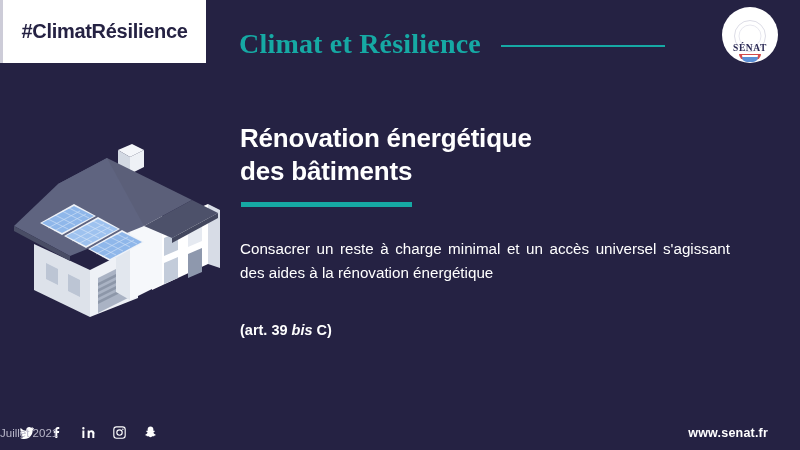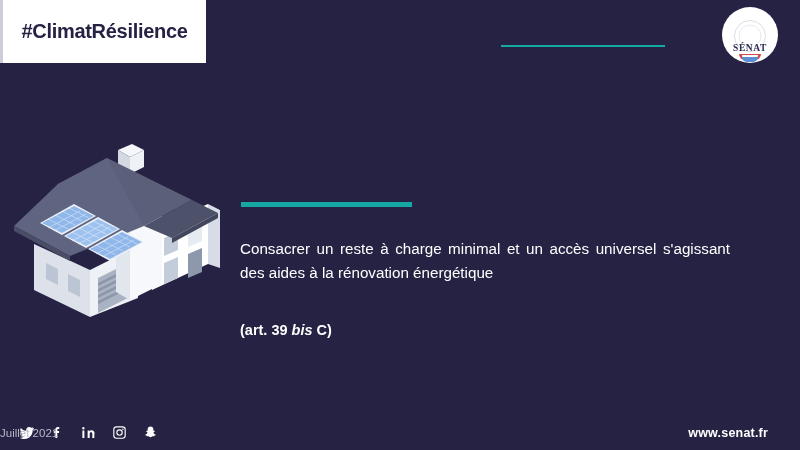--- a/index.html
+++ b/index.html
@@ -130,20 +130,21 @@
 </style>
 </head>
 <body>
 
 <div class="slide">
 
   <div class="hashtag-box">
     <span class="hashtag-text">#ClimatRésilience</span>
   </div>
 
+  <div class="header-title">Climat et Résilience</div>
   <div class="header-rule"></div>
 
   <div class="senat-logo">
     <div class="ring"></div>
     <div class="ring2"></div>
     <div class="senat-word">SÉNAT</div>
     <div class="senat-arcs">
       <div class="arc arc-a"></div>
       <div class="arc arc-b"></div>
       <div class="arc arc-c"></div>
@@ -216,20 +217,24 @@
         <line x1="84" y1="113" x2="104" y2="123"></line>
         <line x1="91" y1="109" x2="111" y2="119"></line>
         <line x1="98" y1="105" x2="118" y2="115"></line>
         <line x1="105" y1="102" x2="125" y2="112"></line>
         <line x1="84" y1="122" x2="116" y2="105"></line>
         <line x1="90" y1="125" x2="122" y2="108"></line>
       </g>
     </svg>
   </div>
 
+  <div class="main-title">
+    <div>Rénovation énergétique</div>
+    <div>des bâtiments</div>
+  </div>
   <div class="title-underline"></div>
 
   <div class="body-text">Consacrer un reste à charge minimal et un accès universel s'agissant des aides à la rénovation énergétique</div>
 
   <div class="article-ref"><span>(art. 39 </span><i>bis</i><span> C)</span></div>
 
   <div class="social-bar">
     <span class="soc">
       <svg viewBox="0 0 24 24" width="15" height="15">
           <path d="M23 4.9c-.8.4-1.7.6-2.6.8 1-.6 1.7-1.5 2-2.5-.9.5-1.9.9-3 1.1A4.7 4.7 0 0 0 11.6 8c0 .4 0 .8.1 1.1C7.9 8.9 4.8 7.2 2.7 4.6c-.4.7-.6 1.5-.6 2.4 0 1.6.8 3.1 2.1 3.9-.8 0-1.5-.2-2.1-.6v.1c0 2.3 1.6 4.2 3.8 4.6-.4.1-.8.2-1.2.2-.3 0-.6 0-.9-.1.6 1.9 2.3 3.2 4.4 3.3a9.4 9.4 0 0 1-5.8 2c-.4 0-.8 0-1.1-.1 2.1 1.3 4.5 2.1 7.2 2.1 8.6 0 13.3-7.1 13.3-13.3v-.6c.9-.7 1.7-1.5 2.3-2.5z"></path>

